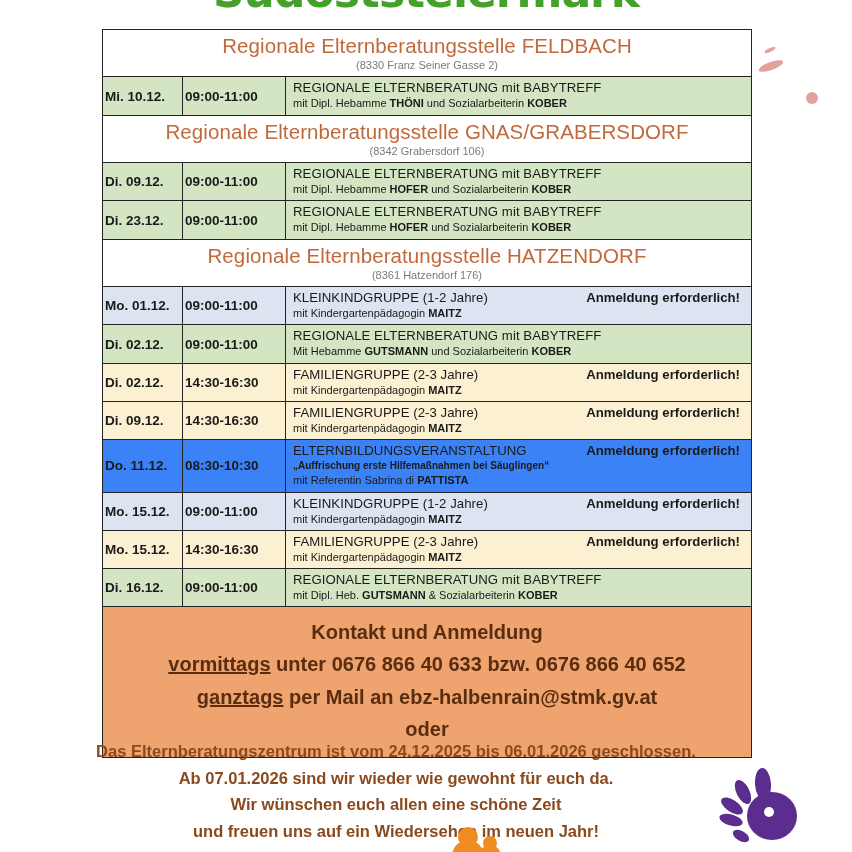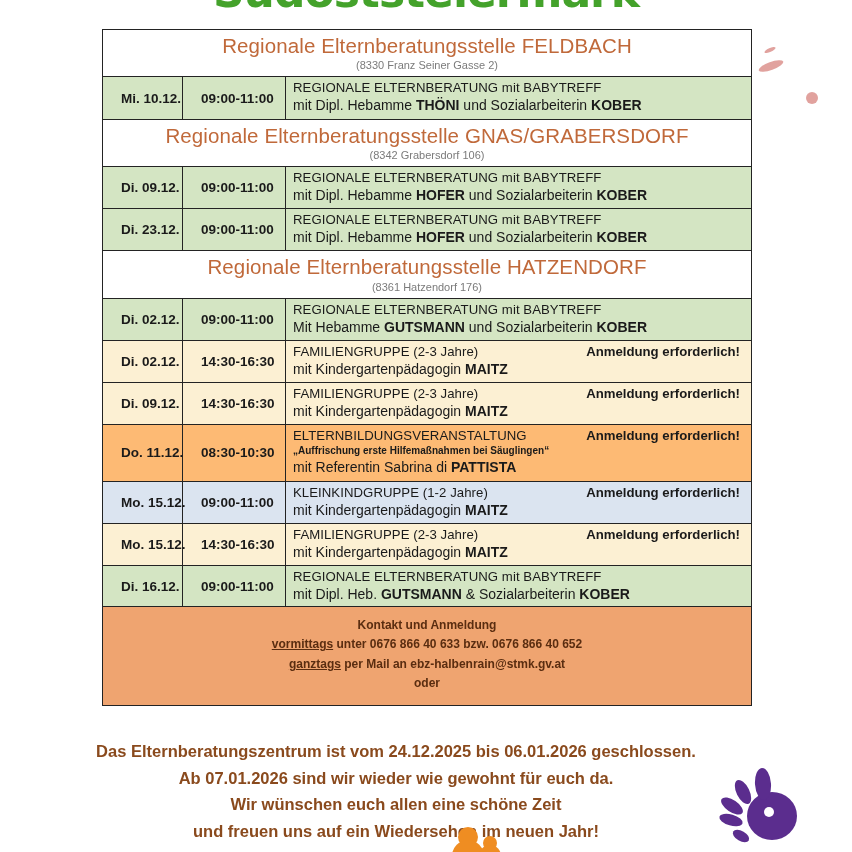--- a/index.html
+++ b/index.html
@@ -89,21 +89,21 @@
     font-size: 11px;
     line-height: 1.3;
     margin-top: 1px;
   }
 
   .d-cell, .t-cell {
     text-align: left;
     font-size: 13.5px;
     font-weight: bold;
     color: #1a1a1a;
-    padding: 3px 18px !important;
+    padding: 3px 2px !important;
     white-space: nowrap;
   }
   .desc-cell {
     padding: 3px 7px 4px 7px !important;
     color: #1a1a1a;
   }
   .line1 {
     display: flex;
     justify-content: space-between;
     align-items: baseline;
@@ -114,52 +114,52 @@
     font-weight: normal;
     letter-spacing: .05px;
   }
   .ev-note {
     font-size: 13.2px;
     font-weight: bold;
     white-space: nowrap;
     padding-right: 4px;
   }
   .ev-sub {
-    font-size: 14px;
+    font-size: 11px;
     font-weight: normal;
     line-height: 1.3;
     margin-top: 1px;
   }
   .ev-sub b { font-weight: bold; }
   .ev-quote {
     font-size: 10px;
     font-weight: bold;
     line-height: 1.3;
     margin-top: 1px;
   }
 
   
   .bg-green  { background: #d4e5c3; }
   .bg-blue   { background: #dbe4f0; }
   .bg-yellow { background: #fcf0d3; }
-  .bg-orange { background: #fdba74; }
+  .bg-orange { background: #3b82f6; }
 
   
   .contact {
     position: absolute;
     left: 102px;
     top: 606px;
     width: 650px;
     box-sizing: border-box;
     background: #efa470;
     border: 1.5px solid #232323;
     text-align: center;
     padding: 9px 6px 11px 6px;
     color: #5a2d10;
-    font-size: 12px;
+    font-size: 20px;
     font-weight: bold;
     line-height: 1.62;
   }
   .contact u { text-decoration: underline; }
 
   
   .closing {
     position: absolute;
     left: 0;
     top: 738px;
@@ -263,20 +263,31 @@
               <span class="ev-title">REGIONALE ELTERNBERATUNG mit BABYTREFF</span>
               <span class="ev-note"></span>
             </div>
             <div class="ev-sub"><span>mit Dipl. Hebamme </span><b>HOFER</b><span> und Sozialarbeiterin </span><b>KOBER</b></div>
           </td>
         </tr>
         <tr>
           <td class="loc-cell" colspan="3">
             <div class="loc-title">Regionale Elternberatungsstelle HATZENDORF</div>
             <div class="loc-addr">(8361 Hatzendorf 176)</div>
+          </td>
+        </tr>
+        <tr>
+          <td class="d-cell bg-blue">Mo. 01.12.</td>
+          <td class="t-cell bg-blue">09:00-11:00</td>
+          <td class="desc-cell bg-blue">
+            <div class="line1">
+              <span class="ev-title">KLEINKINDGRUPPE (1-2 Jahre)</span>
+              <span class="ev-note">Anmeldung erforderlich!</span>
+            </div>
+            <div class="ev-sub"><span>mit Kindergartenpädagogin </span><b>MAITZ</b><span></span><b></b></div>
           </td>
         </tr>
         <tr>
           <td class="d-cell bg-green">Di. 02.12.</td>
           <td class="t-cell bg-green">09:00-11:00</td>
           <td class="desc-cell bg-green">
             <div class="line1">
               <span class="ev-title">REGIONALE ELTERNBERATUNG mit BABYTREFF</span>
               <span class="ev-note"></span>
             </div>

